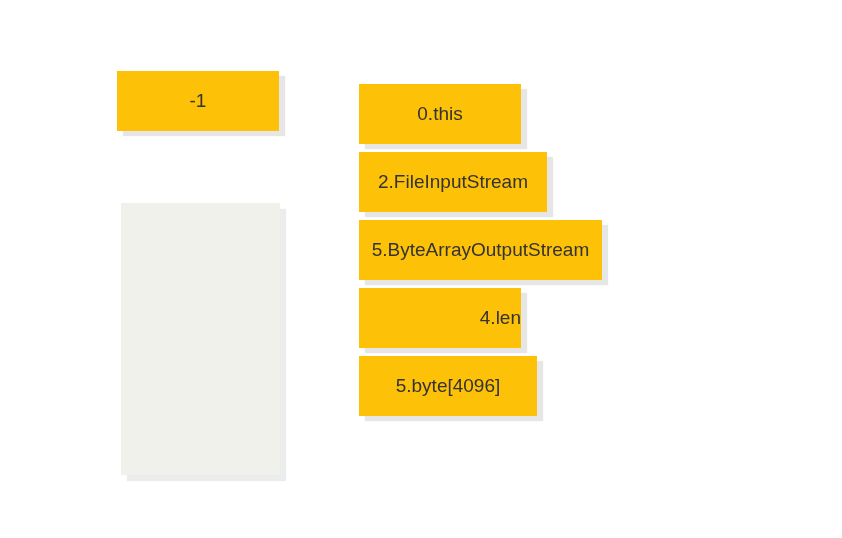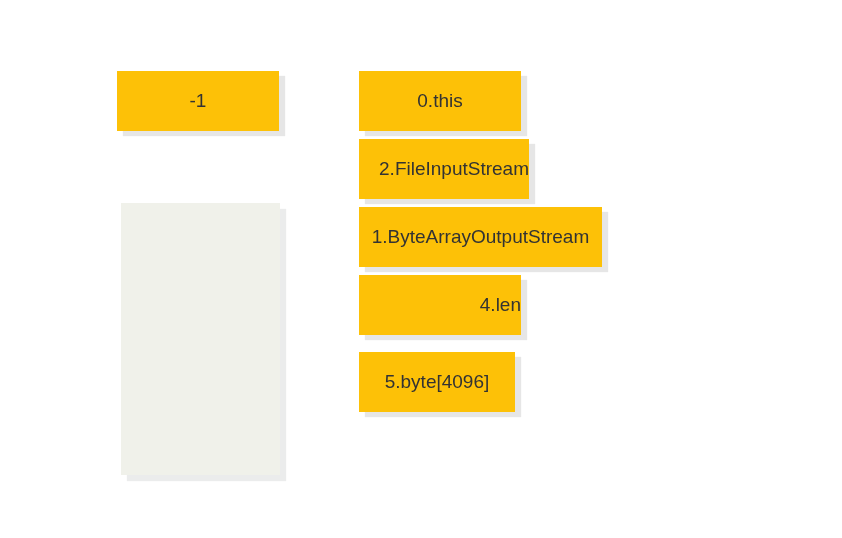--- a/index.html
+++ b/index.html
@@ -14,41 +14,41 @@
     overflow: hidden;
     font-family: "Liberation Sans", sans-serif;
   }
   .stack {
     position: absolute;
     display: flex;
     flex-direction: column;
     gap: 8px;
   }
   .answer-stack { left: 117px; top: 71px; }
-  .choices-stack { left: 347px; top: 71px; padding-left: 12px; }
+  .choices-stack { left: 347px; top: 84px; padding-left: 12px; }
   .item {
     height: 60px;
     width: 162px;
     background: #fdc107;
     box-shadow: 6px 5px 1px #e6e6e6;
     display: flex;
     align-items: center;
     justify-content: center;
     box-sizing: border-box;
   }
   .item .label {
     font-size: 19px;
     color: #333333;
     white-space: nowrap;
   }
   .choices-stack .item:nth-child(1) { width: 162px; }
-  .choices-stack .item:nth-child(2) { width: 170px; justify-content: flex-end; }
+  .choices-stack .item:nth-child(2) { width: 188px; }
   .choices-stack .item:nth-child(3) { width: 243px; }
   .choices-stack .item:nth-child(4) { width: 162px; justify-content: flex-end; }
-  .choices-stack .item:nth-child(5) { width: 156px; margin-top: 9px; }
+  .choices-stack .item:nth-child(5) { width: 178px; }
   .dropzone {
     position: absolute;
     left: 121px;
     top: 203px;
     width: 159px;
     height: 272px;
     background: #f0f1ea;
     box-shadow: 6px 6px 1px #ebecec;
   }
 </style>
@@ -64,21 +64,21 @@
 <div class="dropzone"></div>
 
 <div class="stack choices-stack">
   <div class="item">
     <span class="label">0.this</span>
   </div>
   <div class="item">
     <span class="label">2.FileInputStream</span>
   </div>
   <div class="item">
-    <span class="label">1.ByteArrayOutputStream</span>
+    <span class="label">5.ByteArrayOutputStream</span>
   </div>
   <div class="item">
     <span class="label">4.len</span>
   </div>
   <div class="item">
     <span class="label">5.byte[4096]</span>
   </div>
 </div>
 
 </body></html>

